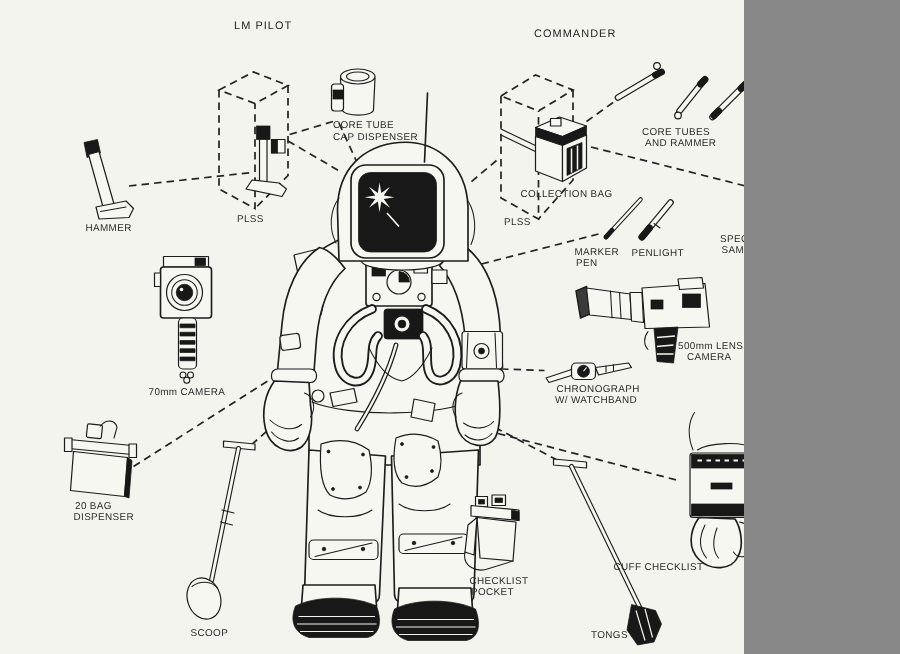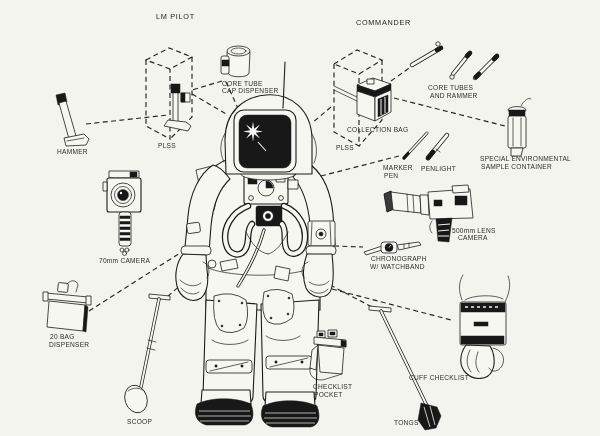--- a/index.html
+++ b/index.html
@@ -1,17 +1,17 @@
 <!DOCTYPE html>
 <html><head>
 <meta charset="utf-8">
 <style>
   html,body{margin:0;padding:0;background:#888;}
   #stage{
-    position:relative;width:600px;height:436px;overflow:hidden;
+    position:relative;width:496px;height:436px;overflow:hidden;
     background:#f4f4ef;
     font-family:"Liberation Sans",sans-serif;
   }
   svg{position:absolute;left:0;top:0;}
   .ln{fill:none;stroke:#1c1c1c;stroke-width:1.1;stroke-linecap:round;stroke-linejoin:round;}
   .th{fill:none;stroke:#1c1c1c;stroke-width:0.7;stroke-linecap:round;stroke-linejoin:round;}
   .wh{fill:#f7f7f2;stroke:#1c1c1c;stroke-width:1.1;stroke-linejoin:round;}
   .wh2{fill:#f7f7f2;stroke:#1c1c1c;stroke-width:0.8;stroke-linejoin:round;}
   .dk{fill:#181818;stroke:#181818;stroke-width:0.5;}
   .dash{fill:none;stroke:#242424;stroke-width:1.15;stroke-dasharray:5 3.4;stroke-linecap:butt;}

